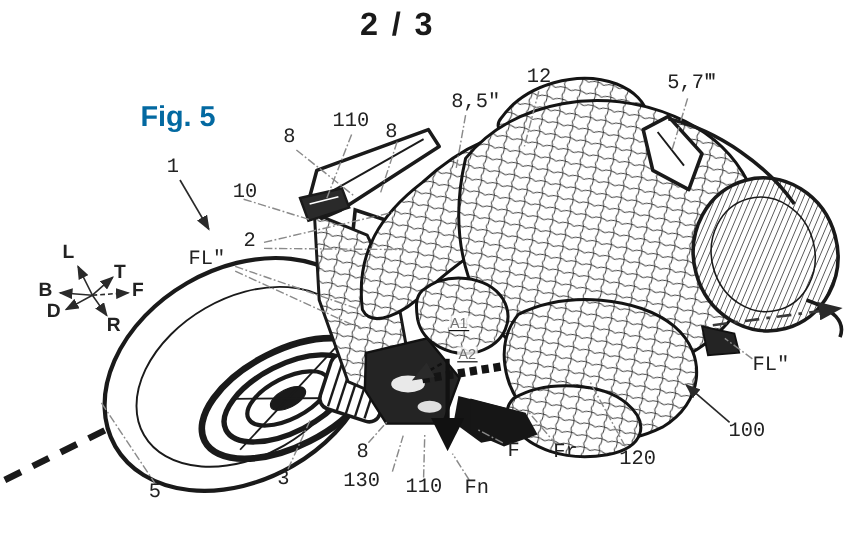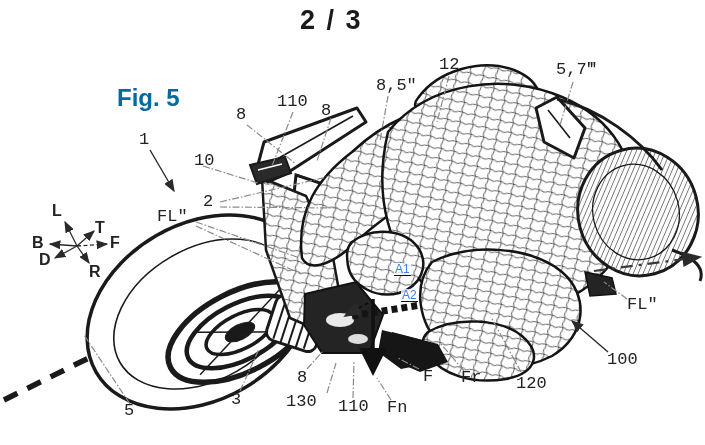--- a/index.html
+++ b/index.html
@@ -1,21 +1,21 @@
 <!DOCTYPE html>
 <html><head>
 <meta charset="utf-8">
 <style>
   html,body{margin:0;padding:0;background:#fff;}
   #stage{position:relative;width:705px;height:445px;background:#fff;overflow:hidden;
          font-family:"Liberation Sans",sans-serif;color:#1f1f1f;}
   #drawing{position:absolute;left:0;top:0;}
   .lbl{position:absolute;font-size:17px;line-height:1;white-space:nowrap;color:#222;font-family:Liberation Mono, monospace;}
-  .lbl-sm{position:absolute;font-size:12px;line-height:1;white-space:nowrap;color:#3b82f6;
-          background:rgba(255,255,255,.8);border-bottom:1.5px solid #111;padding:0 1px;margin-left:20px;}
+  .lbl-sm{position:absolute;font-size:12px;line-height:1;white-space:nowrap;color:#737373;
+          background:rgba(255,255,255,.8);border-bottom:1.5px solid #111;padding:0 1px;}
   .compass-letter{position:absolute;font-size:16px;font-weight:700;line-height:1;color:#222;}
   .page-header{position:absolute;left:300px;top:5px;font-size:27px;font-weight:700;
                letter-spacing:2px;color:#1a1a1a;}
   .fig-caption{position:absolute;left:117px;top:84px;font-size:24px;font-weight:700;color:#0369a1;}
 </style>
 </head>
 <body>
 
 <div id="stage">
 

